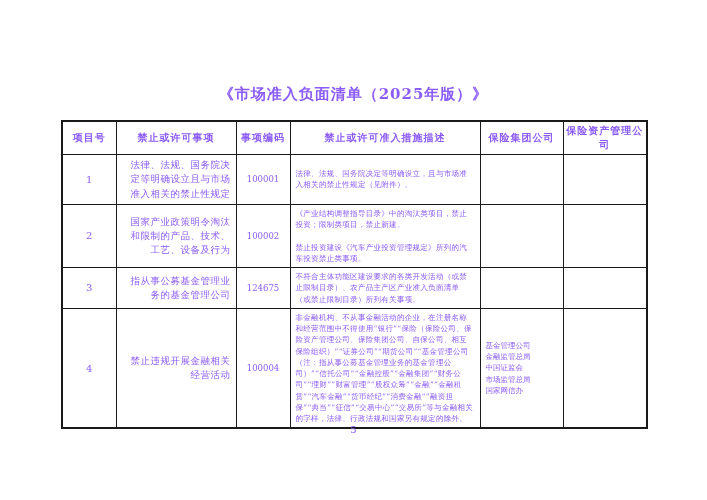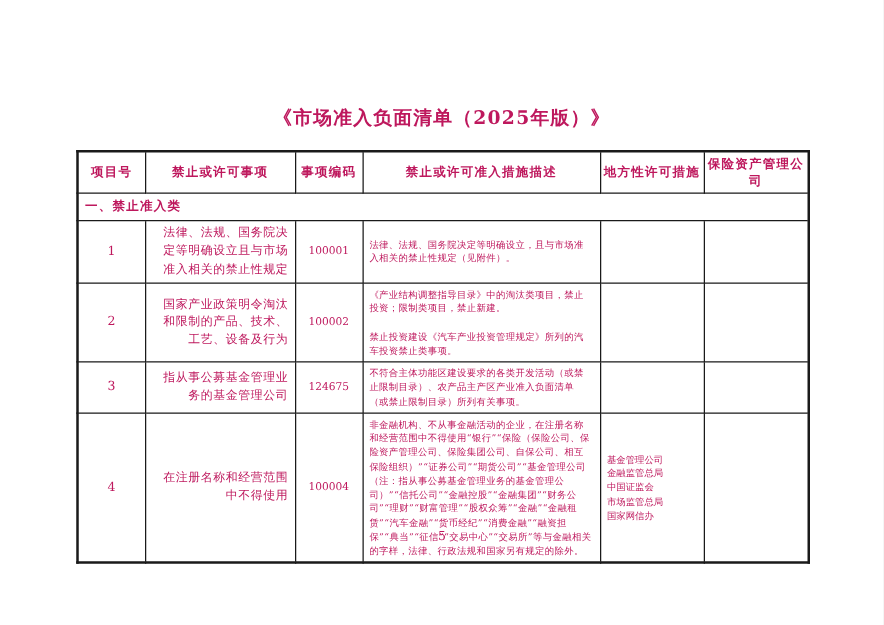--- a/index.html
+++ b/index.html
@@ -2,21 +2,21 @@
 <html><head>
 <meta charset="utf-8">
 <style>
   html, body { margin: 0; padding: 0; background: #e8e8e8; }
   .page {
     position: relative;
     width: 707px;
     height: 500px;
     background: #ffffff;
     font-family: "DejaVu Serif", "Liberation Serif", serif;
-    color: #be185d;
+    color: #8b5cf6;
     overflow: hidden;
   }
   .doc-title {
     position: absolute;
     top: 85px;
     left: 0;
     width: 707px;
     text-align: center;
     font-size: 15px;
     font-weight: bold;
@@ -109,27 +109,24 @@
       <col style="width:190px">
       <col style="width:83px">
       <col style="width:84px">
     </colgroup>
     <tbody>
       <tr style="height:26px">
         <th>项目号</th>
         <th>禁止或许可事项</th>
         <th>事项编码</th>
         <th>禁止或许可准入措施描述</th>
-        <th>地方性许可措施</th>
+        <th>保险集团公司</th>
         <th>保险资产管理公司</th>
       </tr>
 
-      <tr style="height:22px">
-        <td class="section-cell" colspan="6">一、禁止准入类</td>
-      </tr>
 
       <tr style="height:49px">
         <td class="cell-id">1</td>
         <td class="cell-matter">法律、法规、国务院决定等明确设立且与市场准入相关的禁止性规定</td>
         <td class="cell-code">100001</td>
         <td class="cell-desc">法律、法规、国务院决定等明确设立，且与市场准入相关的禁止性规定（见附件）。</td>
         <td class="cell-central"></td>
         <td class="cell-local"></td>
       </tr>
 
@@ -148,21 +145,21 @@
         <td class="cell-id">3</td>
         <td class="cell-matter">指从事公募基金管理业务的基金管理公司</td>
         <td class="cell-code">124675</td>
         <td class="cell-desc">不符合主体功能区建设要求的各类开发活动（或禁止限制目录）、农产品主产区产业准入负面清单（或禁止限制目录）所列有关事项。</td>
         <td class="cell-central"></td>
         <td class="cell-local"></td>
       </tr>
 
       <tr style="height:112px">
         <td class="cell-id">4</td>
-        <td class="cell-matter">在注册名称和经营范围中不得使用</td>
+        <td class="cell-matter">禁止违规开展金融相关经营活动</td>
         <td class="cell-code">100004</td>
         <td class="cell-desc">非金融机构、不从事金融活动的企业，在注册名称和经营范围中不得使用“银行”“保险（保险公司、保险资产管理公司、保险集团公司、自保公司、相互保险组织）”“证券公司”“期货公司”“基金管理公司（注：指从事公募基金管理业务的基金管理公司）”“信托公司”“金融控股”“金融集团”“财务公司”“理财”“财富管理”“股权众筹”“金融”“金融租赁”“汽车金融”“货币经纪”“消费金融”“融资担保”“典当”“征信”“交易中心”“交易所”等与金融相关的字样，法律、行政法规和国家另有规定的除外。</td>
         <td class="cell-central">基金管理公司
 金融监管总局
 中国证监会
 市场监管总局
 国家网信办</td>
         <td class="cell-local"></td>
       </tr>
     </tbody>

